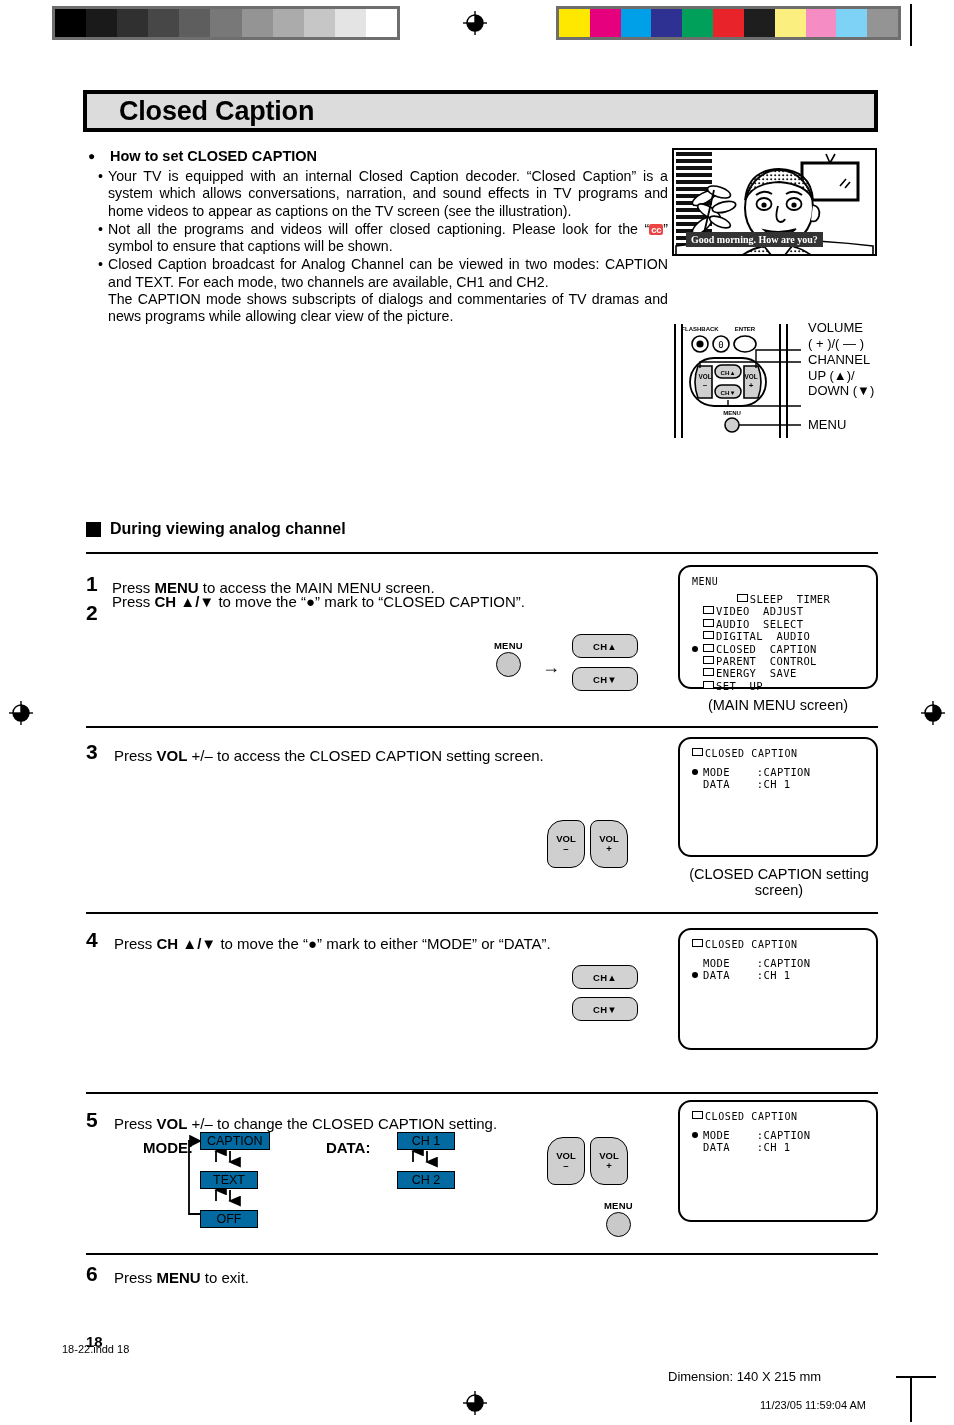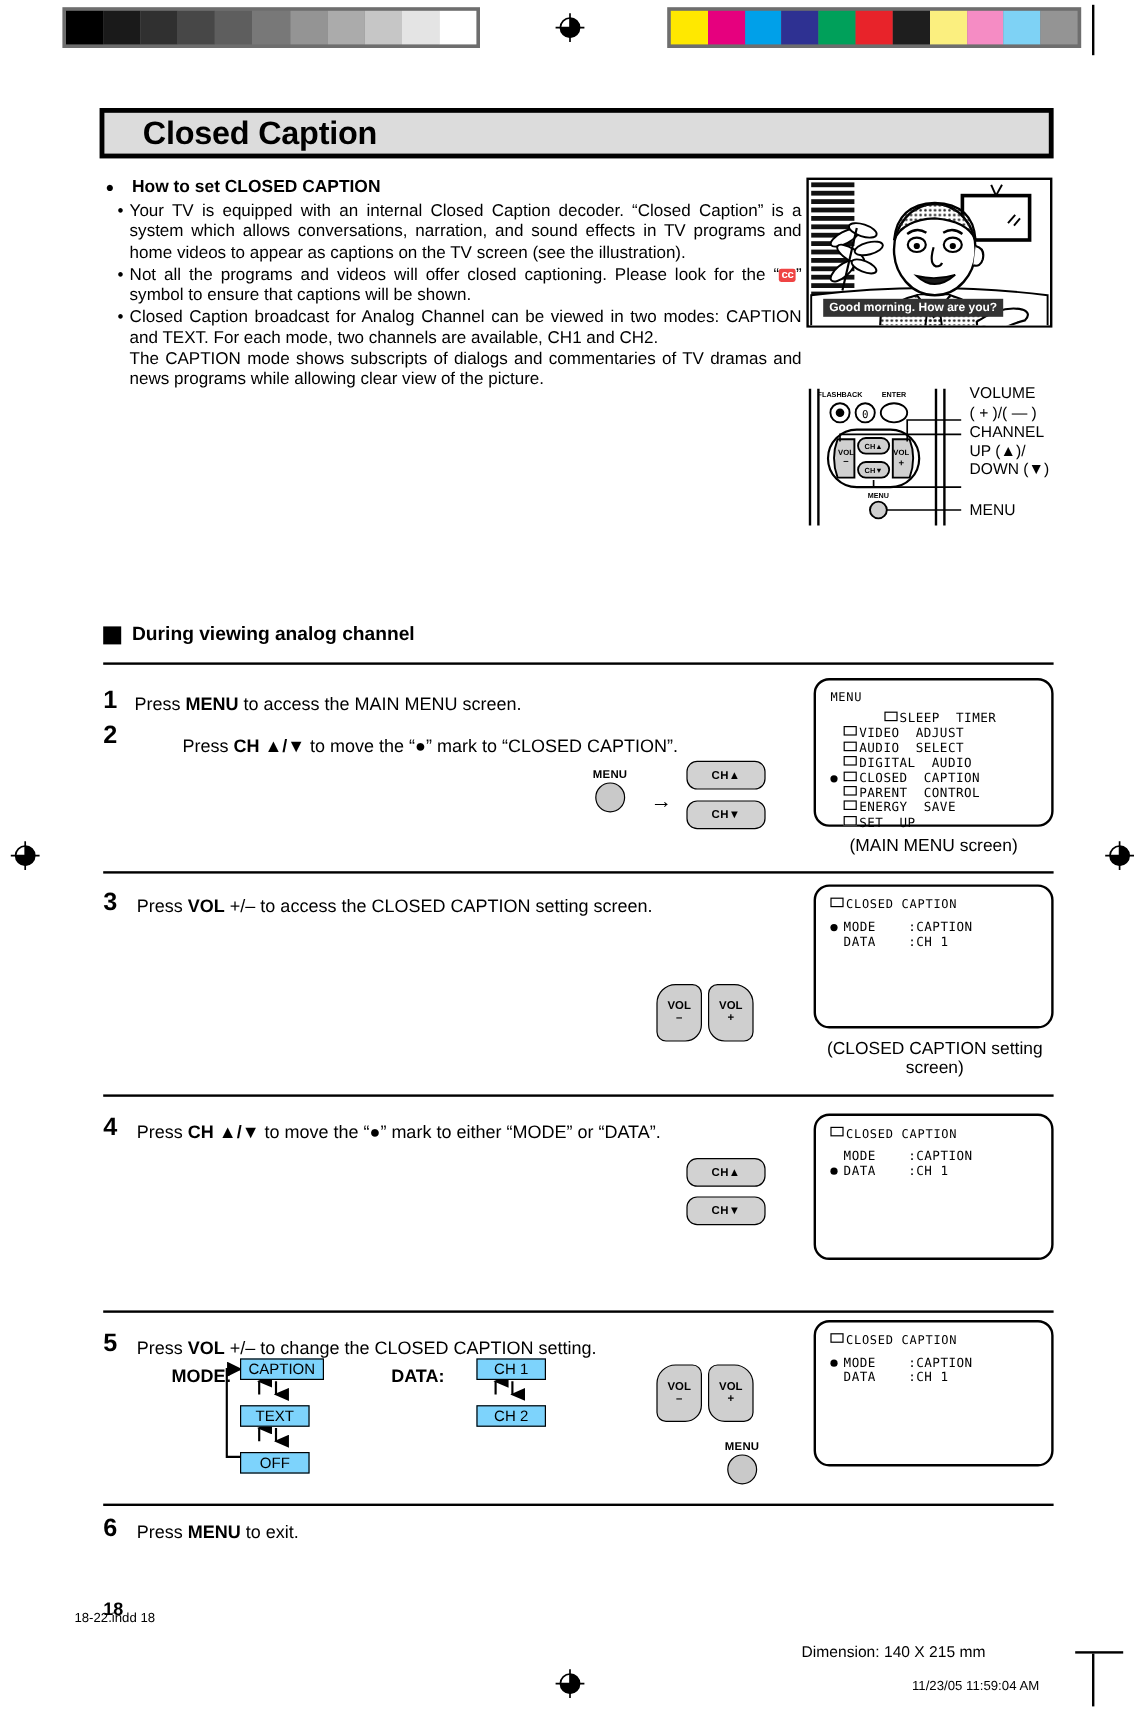--- a/index.html
+++ b/index.html
@@ -38,21 +38,21 @@
   .lvl2 .bd{flex:1;text-align:justify;}
   .just{text-align:justify;}
   .nj{text-align:left;}
   .cc-sym{
     display:inline-block;background:#ef4444;color:#fff;font-size:9.5px;font-weight:bold;
     border-radius:2px;padding:0 2px;line-height:11px;vertical-align:1px;letter-spacing:-.3px;
     font-family:"Liberation Sans",sans-serif;
   }
 
   
-  #tv-illus{left:672px;top:148px;width:205px;height:125px;border:2px solid #000;box-sizing:border-box;background:#fff;overflow:hidden;}
+  #tv-illus{left:672px;top:148px;width:205px;height:108px;border:2px solid #000;box-sizing:border-box;background:#fff;overflow:hidden;font-family:Liberation Serif, serif;}
   #cap-bar{position:absolute;left:12px;bottom:7px;background:#333;color:#fff;font-size:10px;font-weight:bold;padding:2px 5px;white-space:nowrap;}
 
   
   #remote{left:668px;top:322px;width:210px;height:120px;}
   .rlabel{font-size:13px;line-height:15.5px;}
 
   
   #sec-head{left:86px;top:520px;width:792px;display:flex;align-items:center;}
   #sec-head .sq{width:15px;height:15px;background:#000;margin-right:9px;}
   #sec-head .tx{font-size:16px;font-weight:bold;}
@@ -86,21 +86,21 @@
     border:2.4px solid #000;border-radius:13px;background:#fff;box-sizing:border-box;
     font-family:"DejaVu Sans Mono","Liberation Mono",monospace;
   }
   .osd .ttl{font-size:10px;letter-spacing:.6px;}
   .osd .row{font-size:10.5px;letter-spacing:.4px;white-space:pre;line-height:12.4px;}
   .osdcap{font-size:14.5px;text-align:center;}
   .mini-icon{display:inline-block;width:11px;height:8px;border:1.2px solid #000;margin-right:2px;vertical-align:1px;background:#fff;position:relative;box-sizing:border-box;}
   .dot{display:inline-block;width:6px;height:6px;border-radius:50%;background:#000;vertical-align:1px;}
 
   
-  .flowbox{border:1.7px solid #000;font-size:12.5px;text-align:center;padding:1px 6px;background:#7dd3fc;min-width:58px;box-sizing:border-box;}
+  .flowbox{border:1.7px solid #000;font-size:12.5px;text-align:center;padding:1px 6px;background:#0369a1;min-width:58px;box-sizing:border-box;}
   .fl-label{font-size:15px;font-weight:bold;}
 
   
   .pgnum{font-size:15px;font-weight:bold;}
   .footsmall{font-size:11px;}
   .footdim{font-size:13px;}
 </style>
 </head>
 <body>
 
@@ -336,21 +336,21 @@
   <span class="tx">During viewing analog channel</span>
 </div>
 <div class="abs hr-thin" style="left:86px;top:552px;width:792px;"></div>
 
 <div class="abs stepnum" style="left:86px;top:572px;">1</div>
 <div class="abs steptext" style="left:112px;top:578px;width:560px;">
   <span>Press </span><b>MENU</b><span> to access the MAIN MENU screen.</span>
 </div>
 
 <div class="abs stepnum" style="left:86px;top:601px;">2</div>
-<div class="abs steptext" style="left:112px;top:613px;width:560px;margin-left:40px;">
+<div class="abs steptext" style="left:112px;top:592px;width:560px;">
   <span>Press </span><b>CH ▲/▼</b><span> to move the “●” mark to “CLOSED CAPTION”.</span>
 </div>
 
 <div class="abs btn-menu-wrap" style="left:494px;top:640px;">
   <span class="btn-menu-lab">MENU</span>
   <span class="btn-menu"></span>
 </div>
 <div class="abs" style="left:542px;top:657px;font-size:18px;">→</div>
 <div class="abs btn-ch" style="left:572px;top:634px;">CH▲</div>
 <div class="abs btn-ch" style="left:572px;top:667px;">CH▼</div>

